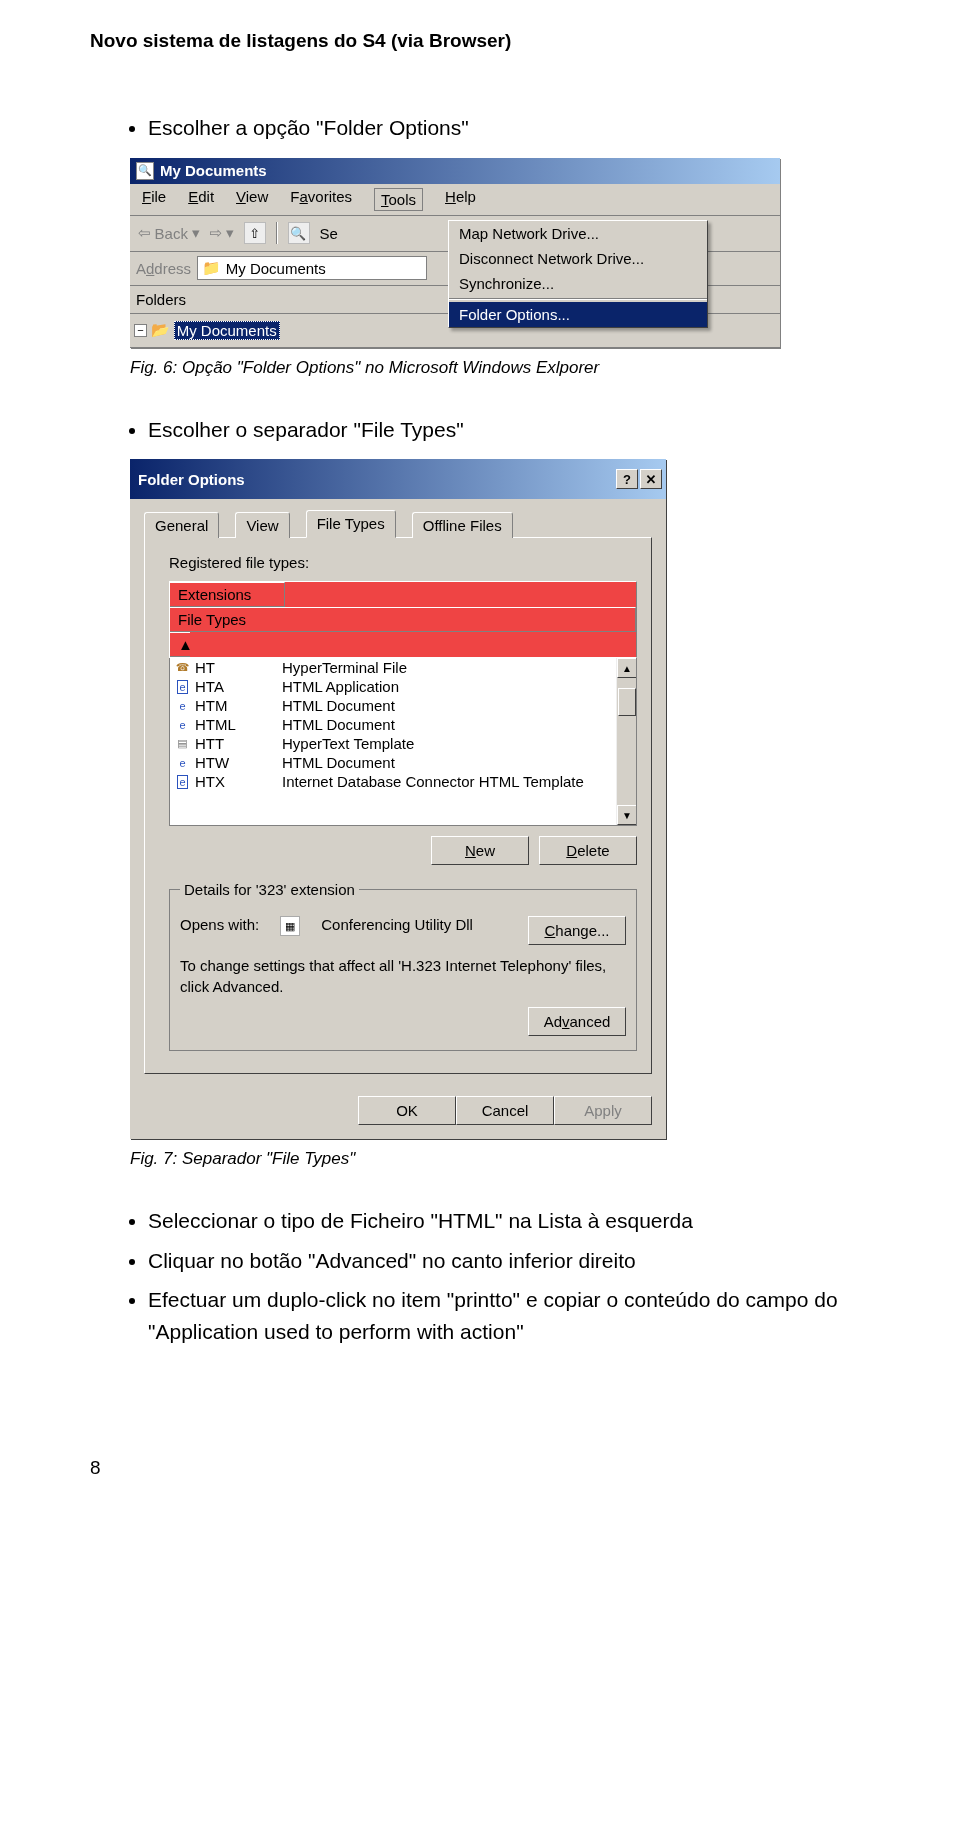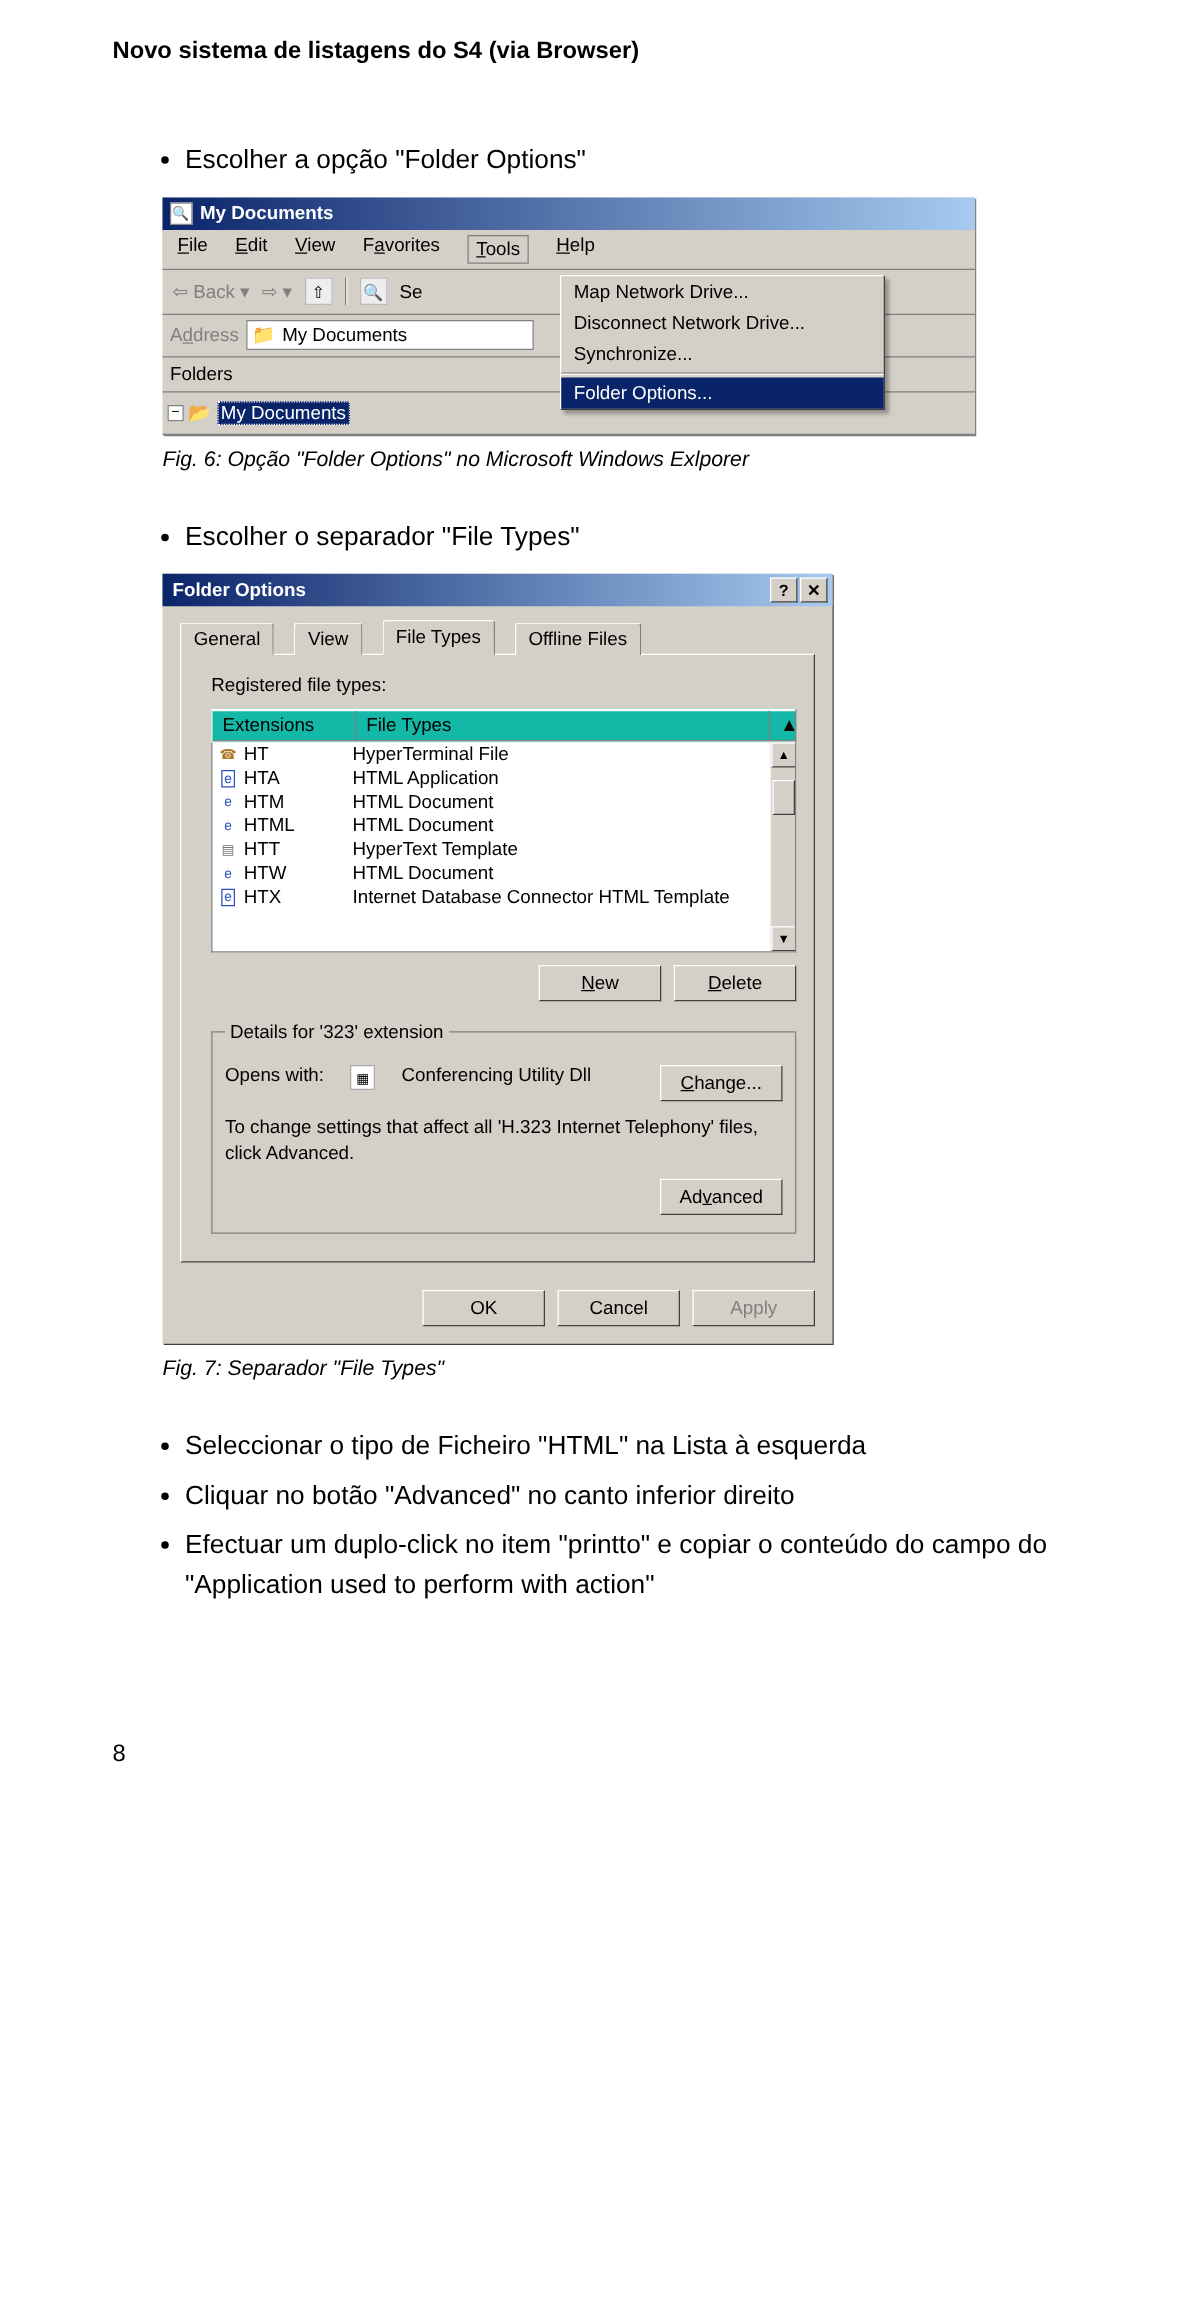--- a/index.html
+++ b/index.html
@@ -80,34 +80,35 @@
     margin-left: 40px;
     width: 536px;
     background:#d4d0c8;
     font-family: Tahoma, Arial, sans-serif;
     box-shadow: 1px 1px 0 #404040;
   }
   .dlg-titlebar {
     background: linear-gradient(to right, #0a246a, #a6caf0);
     color:#fff; font-weight:bold; font-size:15px;
     display:flex; align-items:center; justify-content:space-between;
-    padding: 2px 4px 2px 8px; height:26px;
+    padding: 2px 4px 2px 8px; height:40px;
   }
   .dlg-titlebuttons { display:flex; gap:2px; }
   .dlg-tbtn { width:22px; height:20px; background:#d4d0c8; border:1px solid #fff; border-right-color:#404040; border-bottom-color:#404040; display:flex; align-items:center; justify-content:center; font-size:13px; font-weight:bold; color:#000;}
   .dlg-body { padding: 10px 14px 10px 14px; }
   .tabs { display:flex; gap:16px; font-size:15px; height:28px; align-items:flex-end;}
   .tab { padding:4px 10px; background:#d4d0c8; border:1px solid #fff; border-right-color:#808080; border-bottom:none; border-top-left-radius:3px; border-top-right-radius:3px; position:relative; bottom:-1px;}
   .tab.active { background:#d4d0c8; padding-bottom:5px; z-index:2; border-bottom:1px solid #d4d0c8;}
   .tab-panel { border:1px solid #fff; border-left-color:#fff; border-top-color:#fff; border-right-color:#404040; border-bottom-color:#404040; padding: 16px 14px 12px 14px; background:#d4d0c8; }
   fieldset.groupbox { border:1px solid #808080; border-top-color:#808080; padding:8px 10px 14px 10px; font-size:15px; margin:0 0 10px 10px;}
   fieldset.groupbox legend { padding: 0 4px; color:#000; font-size:15px;}
   .list-header {
-    display:flex; background:#14b8a6; border:1px solid #fff; border-right-color:#808080;
+    display:flex; background:#ef4444; border:1px solid #fff; border-right-color:#808080;
     font-size:15px;
+    flex-direction:column;
   }
   .list-header .col { padding:3px 8px; border-right:1px solid #808080; border-bottom:1px solid #808080; border-top:1px solid #fff;}
   .list-header .col.ext { width:115px; }
   .list-header .col.ft { flex:1; }
   .list-box { border:1px solid #808080; border-top:none; background:#fff; height:168px; overflow:hidden; position:relative;}
   .list-row { display:flex; align-items:center; font-size:15px; padding:1px 4px; gap:8px; }
   .list-row .cell-ext { width:100px; display:flex; align-items:center; gap:4px;}
   .list-row .ico { width:17px; height:17px; display:inline-flex; align-items:center; justify-content:center; font-size:11px;}
   .scroll-track { position:absolute; right:0; top:0; width:20px; height:100%; background:#d4d0c8; border-left:1px solid #eee;}
   .scroll-btn { width:20px; height:20px; background:#d4d0c8; border:1px solid #fff; border-right-color:#404040; border-bottom-color:#404040; display:flex; align-items:center; justify-content:center; font-size:10px;}
@@ -117,21 +118,21 @@
     min-width: 98px; height:29px;
     background:#d4d0c8;
     border:1px solid #fff; border-right-color:#404040; border-bottom-color:#404040;
     font-size:15px; display:flex; align-items:center; justify-content:center;
     padding:0 10px;
   }
   .w2k-btn.disabled { color:#808080; }
   .details-row { display:flex; align-items:flex-start; gap:21px; font-size:15px; margin:10px 0;}
   .details-ico { width:20px; height:20px; border:1px solid #aaa; background:#fff; display:flex; align-items:center; justify-content:center; font-size:11px;}
   .details-text { font-size:15px; line-height:1.4; margin-top:10px;}
-  .dlg-footer { display:flex; justify-content:flex-end; gap:10px; padding:12px 14px 14px;}
+  .dlg-footer { display:flex; justify-content:flex-end; padding:12px 14px 14px;}
   .underline { text-decoration: underline; }
 </style>
 </head>
 <body>
 
 <div class="doc-header">Novo sistema de listagens do S4 (via Browser)</div>
 
 <ul class="bullets">
   <li>Escolher a opção "Folder Options"</li>
 </ul>

